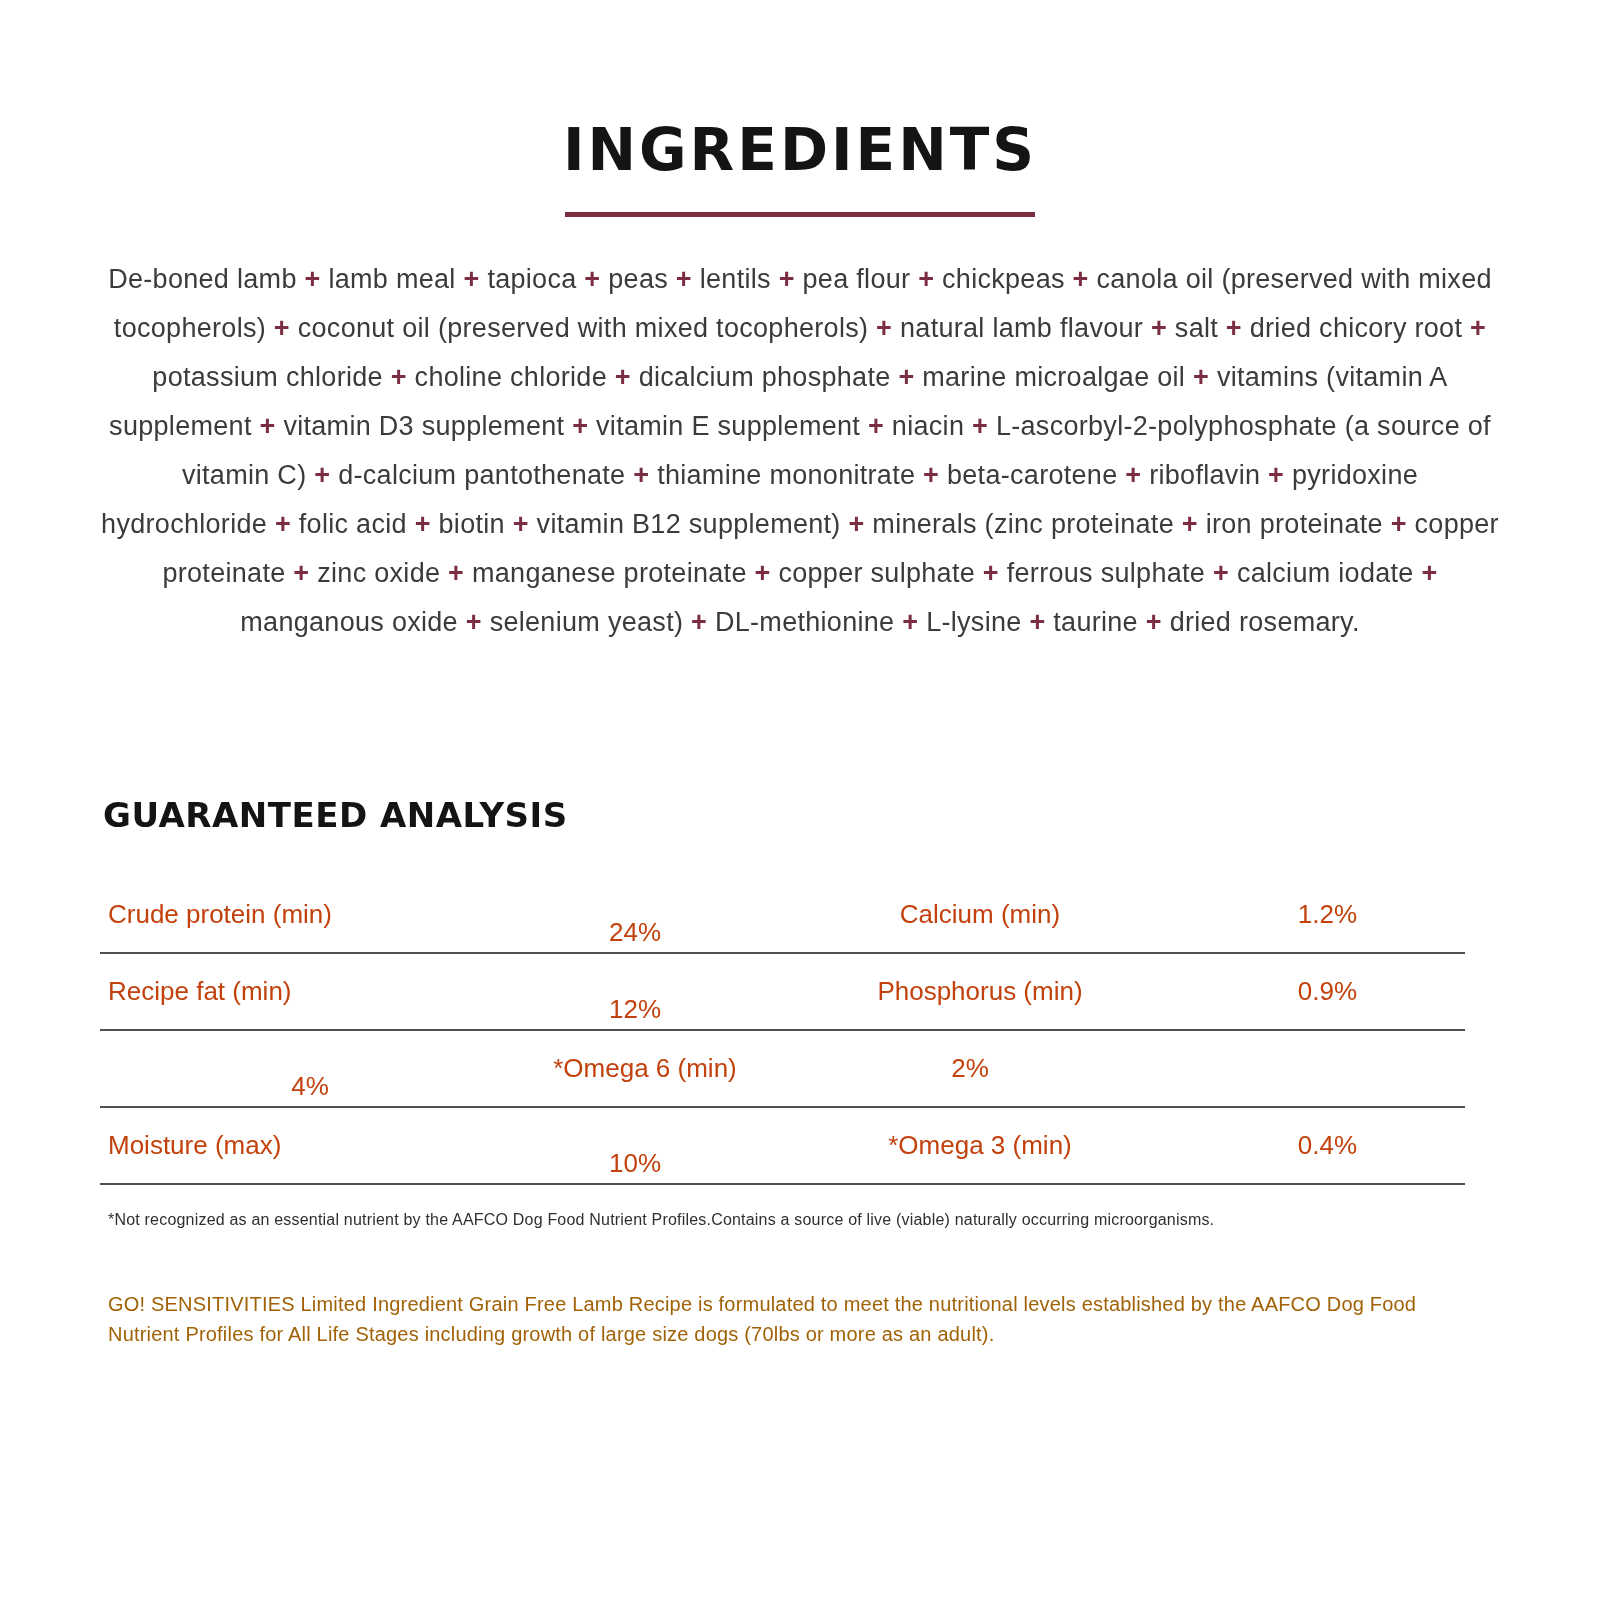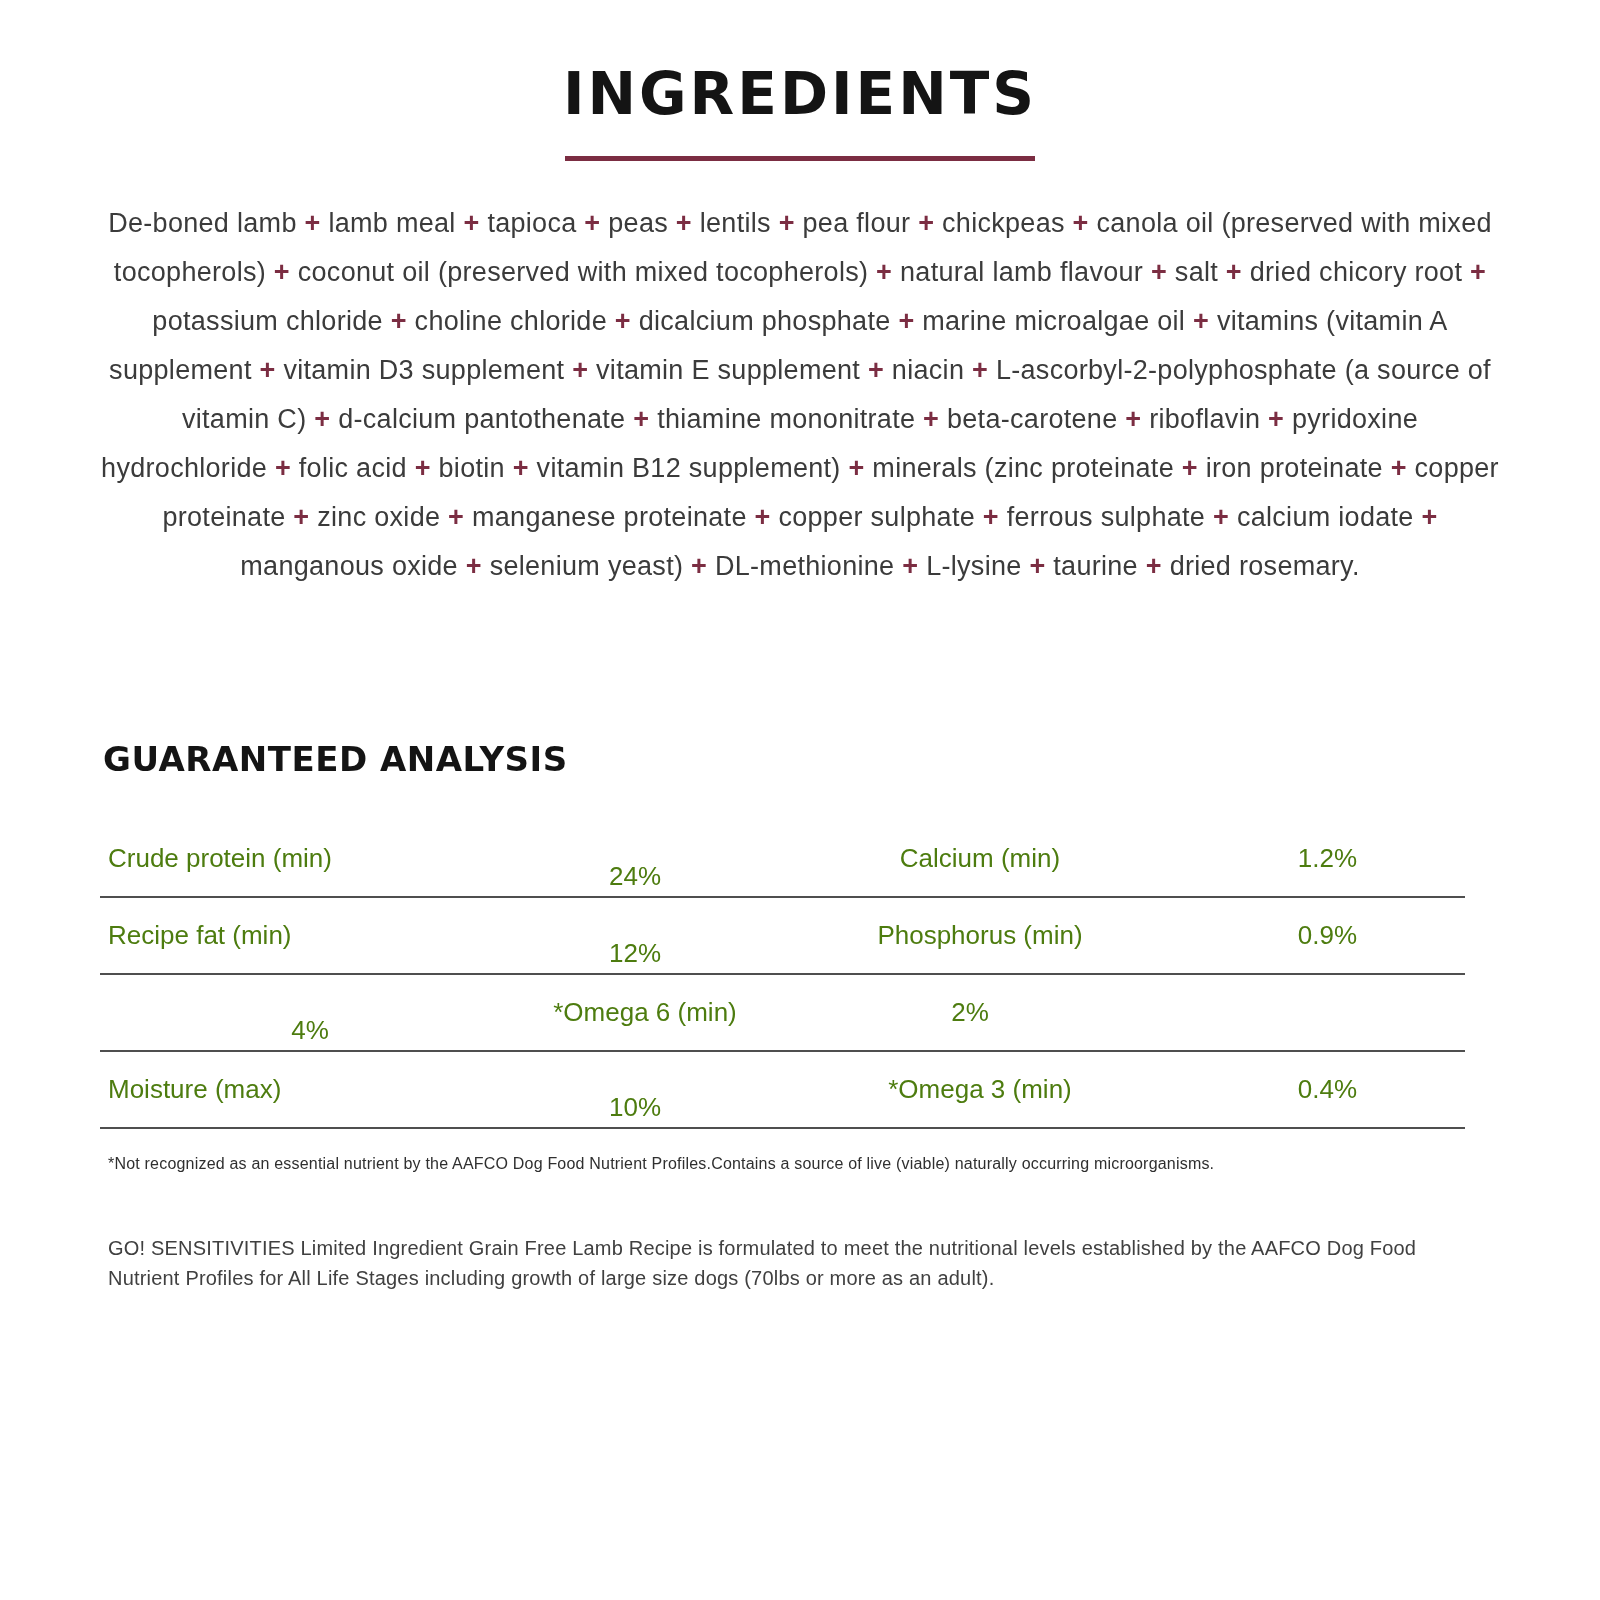--- a/index.html
+++ b/index.html
@@ -4,21 +4,21 @@
 <style>
   * { margin: 0; padding: 0; box-sizing: border-box; }
   html, body {
     width: 1600px;
     height: 1600px;
     background: #ffffff;
     font-family: "Liberation Sans", sans-serif;
     overflow: hidden;
   }
   .title {
-    margin: 60px auto 0;
+    margin: 116px auto 0;
     text-align: center;
     font-family: "DejaVu Sans", sans-serif;
     font-weight: bold;
     font-size: 58px;
     letter-spacing: 3px;
     color: #141414;
   }
   .title-rule {
     width: 470px;
     height: 5px;
@@ -50,38 +50,38 @@
     width: 1365px;
     margin: 42px 0 0 100px;
   }
   .ga-row {
     display: grid;
     grid-template-columns: 420px 230px 440px 275px;
     align-items: center;
     height: 77px;
     border-bottom: 2px solid #4f4f4f;
     font-size: 26px;
-    color: #4d7c0f;
+    color: #c2410c;
   }
   .ga-label-left  { padding-left: 8px; text-align: left; }
   .ga-value-left  { text-align: center; margin-top: 36px; }
   .ga-label-right { padding-left: 20px; text-align: center; }
   .ga-value-right { text-align: center; }
   .footnote {
     margin: 26px 0 16px 108px;
     font-size: 16px;
     color: #2f2f2f;
     letter-spacing: 0.2px;
   }
   .statement {
     margin: 60px 0 0 108px;
     width: 1345px;
     font-size: 20px;
     line-height: 1.5;
-    color: #404040;
+    color: #a16207;
     letter-spacing: 0.2px;
   }
 </style>
 </head>
 <body>
 
 <h1 class="title">INGREDIENTS</h1>
 
 <div class="title-rule"></div>
 

